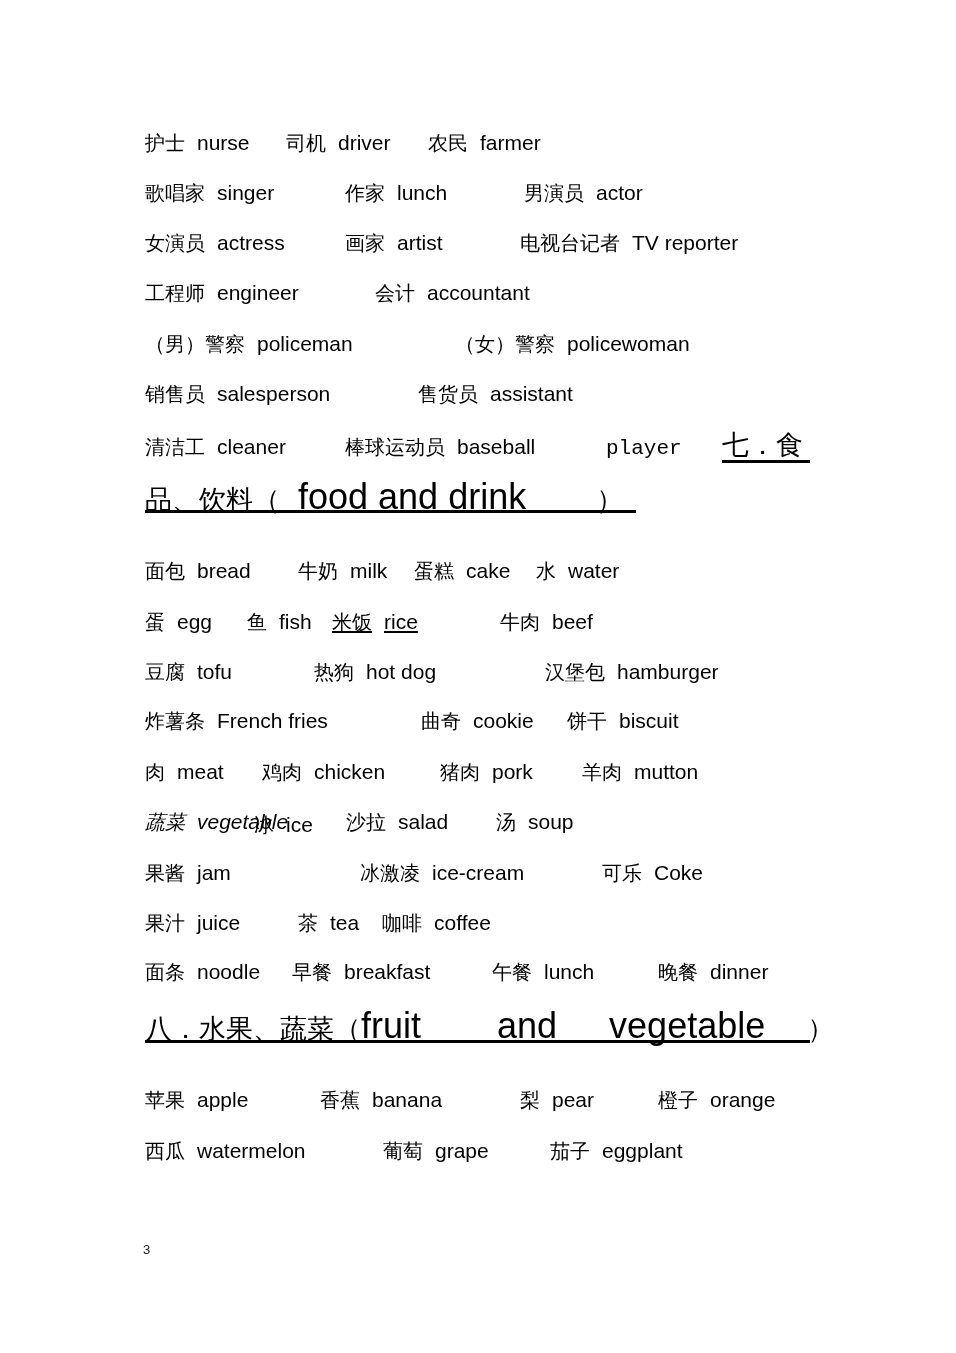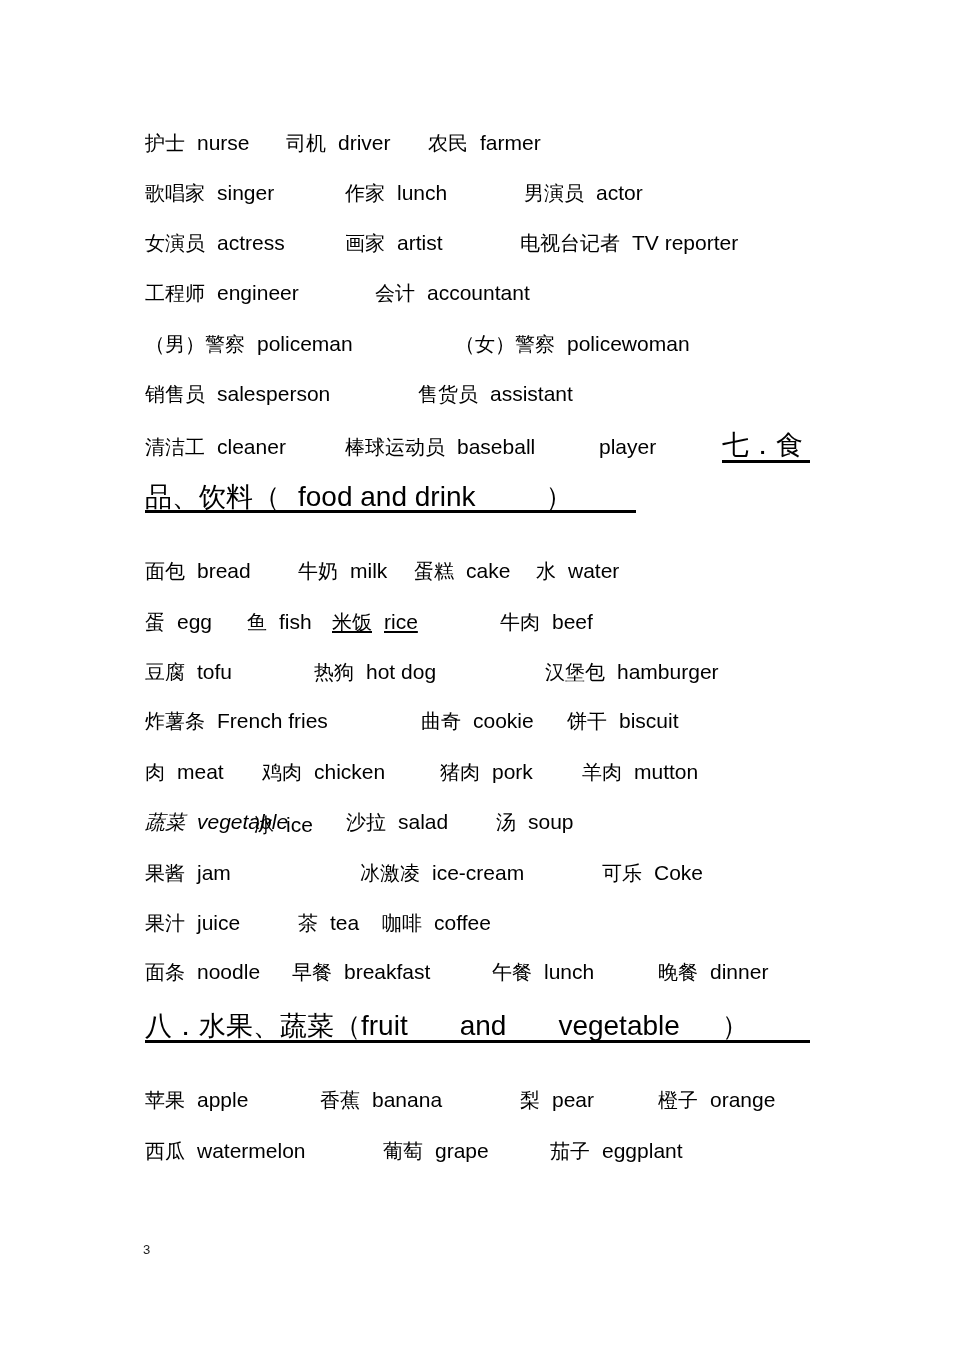--- a/index.html
+++ b/index.html
@@ -4,21 +4,21 @@
 <style>
   html, body { margin: 0; padding: 0; background: #ffffff; }
   body { width: 956px; height: 1353px; position: relative; overflow: hidden;
          font-family: "Liberation Sans", "DejaVu Sans", sans-serif; color: #000; }
   .line { position: absolute; left: 145px; white-space: nowrap; font-size: 21px; height: 30px; line-height: 30px; }
   .item { position: absolute; white-space: nowrap; }
   .zh { font-family: "DejaVu Sans", sans-serif; font-weight: normal; font-size: 20px; }
   .en { margin-left: 12px; }
   .heading { position: absolute; white-space: nowrap; font-size: 28px; line-height: 36px; }
   .heading .zh { font-size: 27px; font-weight: 300; }
-  .heading .en { font-size: 28px; margin-left: 0; }
+  .heading .en { font-size: 36px; margin-left: 0; }
   .uline { position: absolute; height: 3px; background: #000; }
   .page-num { position: absolute; left: 143px; top: 1242px; font-size: 13px; color: #222; }
 </style>
 </head>
 <body>
 
 <div id="doc">
     <div class="item line" style="left: 145px; top: 128px;"><span class="zh">护士</span><span class="en">nurse</span></div>
     <div class="item line" style="left: 286px; top: 128px; text-align: right;"><span class="zh">司机</span><span class="en">driver</span></div>
     <div class="item line" style="left: 428px; top: 128px;"><span class="zh">农民</span><span class="en">farmer</span></div>
@@ -29,21 +29,21 @@
     <div class="item line" style="left: 345px; top: 228px;"><span class="zh">画家</span><span class="en">artist</span></div>
     <div class="item line" style="left: 520px; top: 228px;"><span class="zh">电视台记者</span><span class="en">TV reporter</span></div>
     <div class="item line" style="left: 145px; top: 278px;"><span class="zh">工程师</span><span class="en">engineer</span></div>
     <div class="item line" style="left: 375px; top: 278px;"><span class="zh">会计</span><span class="en">accountant</span></div>
     <div class="item line" style="left: 145px; top: 329px;"><span class="zh">（男）警察</span><span class="en">policeman</span></div>
     <div class="item line" style="left: 455px; top: 329px;"><span class="zh">（女）警察</span><span class="en">policewoman</span></div>
     <div class="item line" style="left: 145px; top: 379px;"><span class="zh">销售员</span><span class="en">salesperson</span></div>
     <div class="item line" style="left: 418px; top: 379px;"><span class="zh">售货员</span><span class="en">assistant</span></div>
     <div class="item line" style="left: 145px; top: 432px;"><span class="zh">清洁工</span><span class="en">cleaner</span></div>
     <div class="item line" style="left: 345px; top: 432px;"><span class="zh">棒球运动员</span><span class="en">baseball</span></div>
-    <div class="item line" style="left: 595px; top: 432px;"><span class="zh"></span><span class="en" style="margin-left: 4px;">player</span></div>
+    <div class="item line" style="left: 595px; top: 432px;"><span class="zh"></span><span class="en" style="margin-left: 11px; font-family: Liberation Mono, monospace;">player</span></div>
     <div class="item line" style="left: 145px; top: 556px;"><span class="zh">面包</span><span class="en">bread</span></div>
     <div class="item line" style="left: 298px; top: 556px;"><span class="zh">牛奶</span><span class="en">milk</span></div>
     <div class="item line" style="left: 414px; top: 556px;"><span class="zh">蛋糕</span><span class="en">cake</span></div>
     <div class="item line" style="left: 536px; top: 556px;"><span class="zh">水</span><span class="en">water</span></div>
     <div class="item line" style="left: 145px; top: 607px;"><span class="zh">蛋</span><span class="en">egg</span></div>
     <div class="item line" style="left: 247px; top: 607px;"><span class="zh">鱼</span><span class="en">fish</span></div>
     <div class="item line" style="left: 332px; top: 607px; text-decoration: underline;"><span class="zh">米饭</span><span class="en">rice</span></div>
     <div class="item line" style="left: 500px; top: 607px; text-align: center;"><span class="zh">牛肉</span><span class="en">beef</span></div>
     <div class="item line" style="left: 145px; top: 657px;"><span class="zh">豆腐</span><span class="en">tofu</span></div>
     <div class="item line" style="left: 314px; top: 657px;"><span class="zh">热狗</span><span class="en">hot dog</span></div>
@@ -81,17 +81,17 @@
 <div class="heading" style="left:722px; top:427px;">
   <span class="zh">七．食</span>
 </div>
 <div class="uline" style="left:722px; top:460px; width:88px;"></div>
 <div class="heading" style="left:145px; top:479px;">
   <span class="zh">品、饮料（</span><span class="en" style="margin-left:18px;">food and drink</span><span class="zh" style="margin-left:70px;">）</span>
 </div>
 <div class="uline" style="left:145px; top:510px; width:491px;"></div>
 
 <div class="heading" style="left:145px; top:1008px;">
-  <span class="zh">八．水果、蔬菜（</span><span class="en">fruit</span><span class="en" style="margin-left:52px;">and</span><span class="en" style="margin-left:52px;">vegetable</span><span class="zh" style="margin-left:42px;">）</span>
+  <span class="zh">八．水果、蔬菜（</span><span class="en">fruit</span><span class="en" style="margin-left:76px;">and</span><span class="en" style="margin-left:52px;">vegetable</span><span class="zh" style="margin-left:42px;">）</span>
 </div>
 <div class="uline" style="left:145px; top:1040px; width:665px;"></div>
 
 <div class="page-num">3</div>
 
 </body></html>

